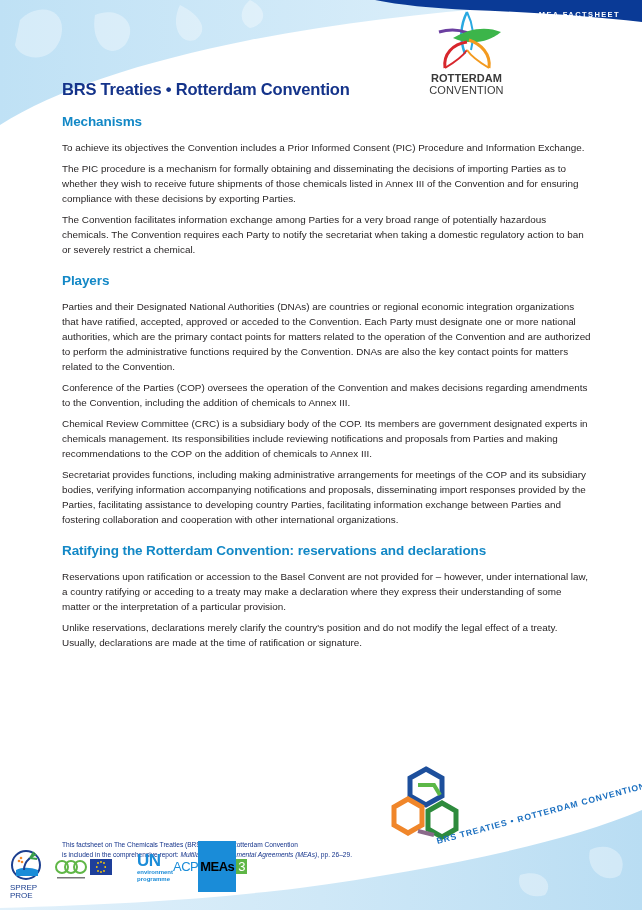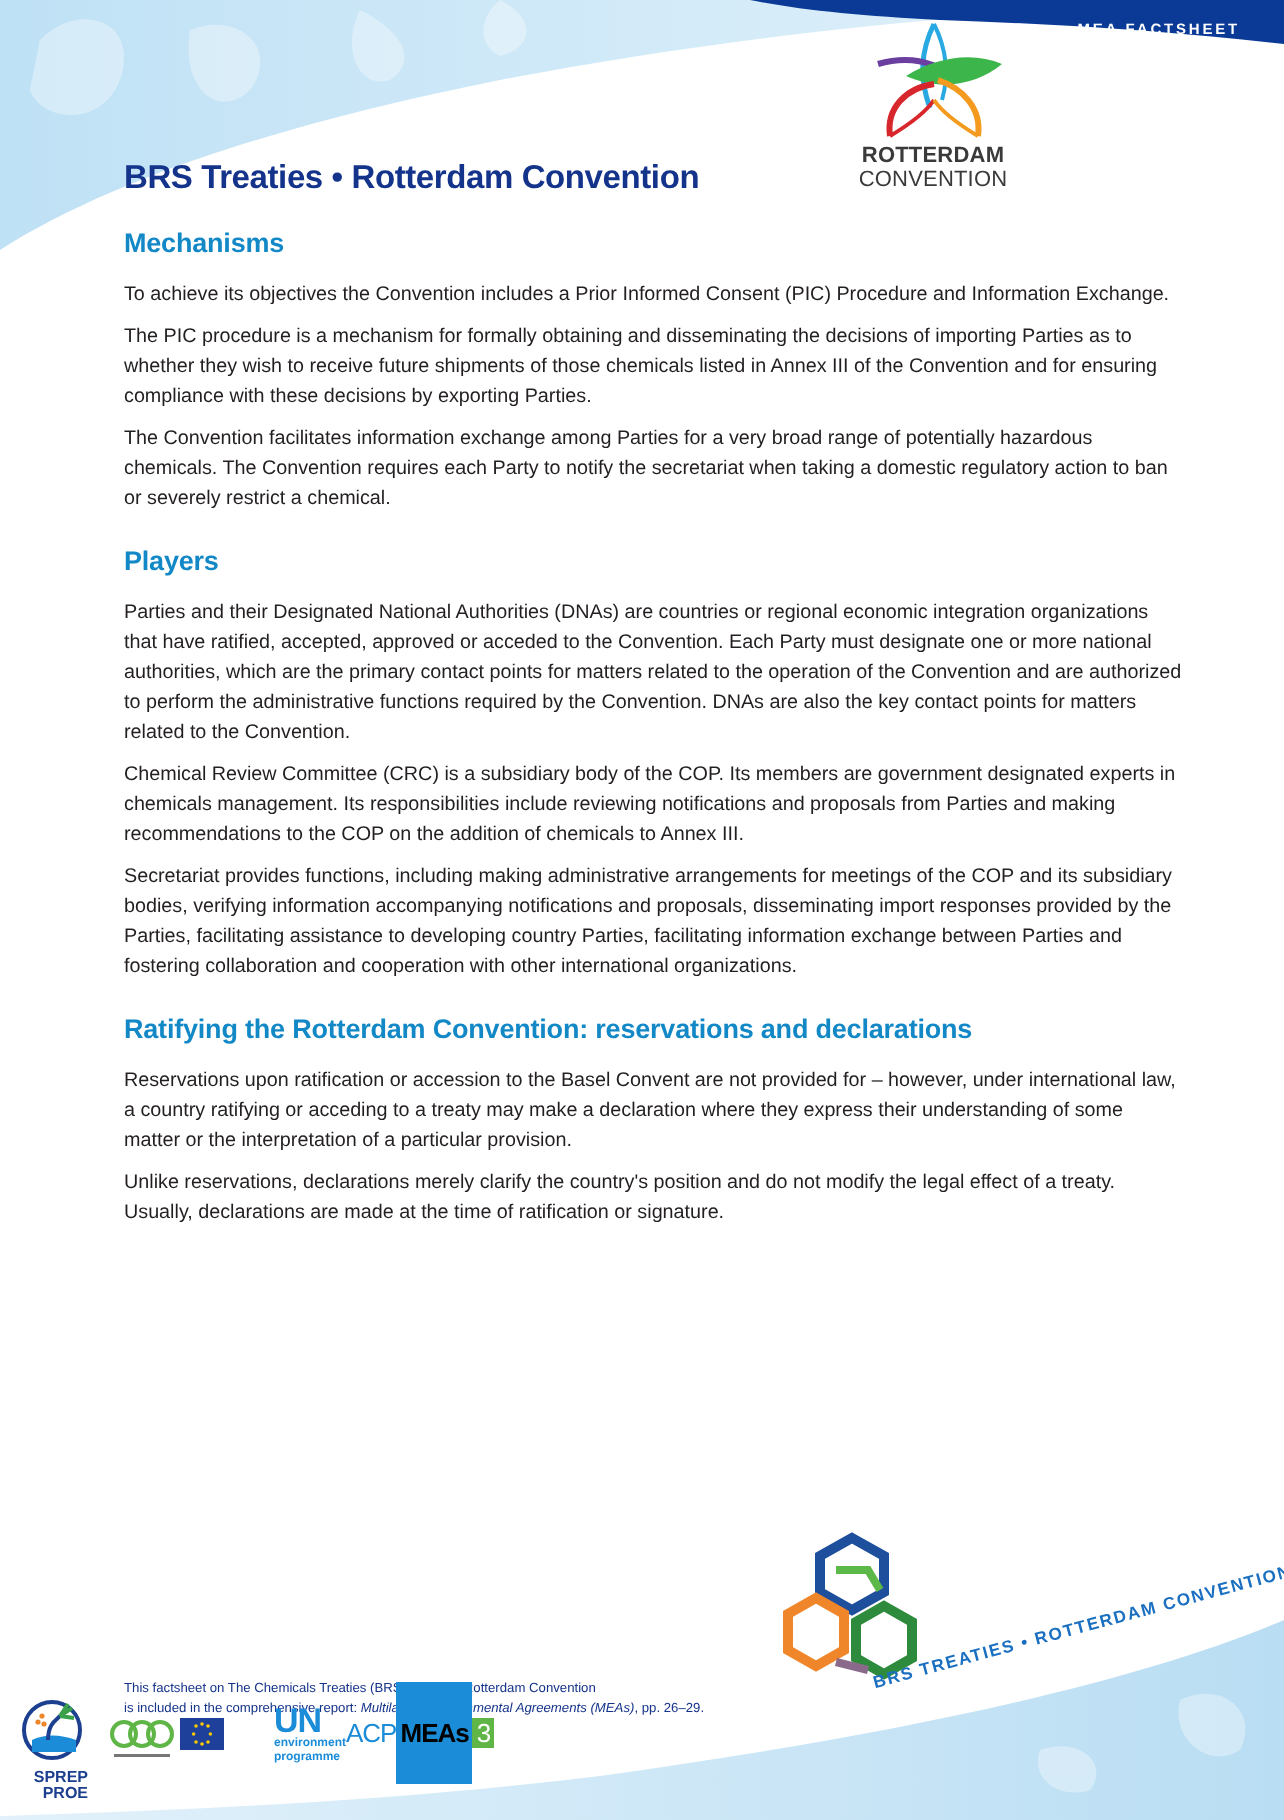--- a/index.html
+++ b/index.html
@@ -57,21 +57,21 @@
   }
   .footer-note {
     position: absolute; left: 62px; top: 840px; z-index: 3;
     font-size: 6.6px; line-height: 10px; color: #14338a;
   }
   .footer-note i { font-style: italic; }
   .partner-logos {
     position: absolute; left: 10px; top: 852px; z-index: 3; width: 250px; height: 56px;
   }
   .partner { position: absolute; }
-  .sprep-label { font-size: 8px; font-weight: bold; color: #1c3f8f; line-height: 8px; text-align: right; }
+  .sprep-label { font-size: 8px; font-weight: normal; color: #1c3f8f; line-height: 8px; text-align: left; }
   .un-label { font-size: 17px; font-weight: bold; color: #1a8cd8; letter-spacing: -0.5px; line-height: 17px; }
   .un-sub { font-size: 6px; font-weight: bold; color: #1a8cd8; line-height: 6.5px; }
   .acp-meas { font-size: 13px; color: #1a8cd8; letter-spacing: -0.5px; }
   .acp-meas .meas-box { background: #1a8cd8; color: #000000; padding: 18px 2px; font-weight: bold; }
   .acp-meas .meas-num { background: #5fb646; color: #ffffff; padding: 0 2px; }
   .eu-flag { width: 22px; height: 16px; background: #1e3f9a; position: relative; }
 </style>
 </head>
 <body>
 
@@ -115,20 +115,21 @@
   <div class="section">
     <h2 class="section-heading">Mechanisms</h2>
     <p class="body">To achieve its objectives the Convention includes a Prior Informed Consent (PIC) Procedure and Information Exchange.</p>
     <p class="body">The PIC procedure is a mechanism for formally obtaining and disseminating the decisions of importing Parties as to whether they wish to receive future shipments of those chemicals listed in Annex III of the Convention and for ensuring compliance with these decisions by exporting Parties.</p>
     <p class="body">The Convention facilitates information exchange among Parties for a very broad range of potentially hazardous chemicals. The Convention requires each Party to notify the secretariat when taking a domestic regulatory action to ban or severely restrict a chemical.</p>
   </div>
 
   <div class="section">
     <h2 class="section-heading">Players</h2>
     <p class="body">Parties and their Designated National Authorities (DNAs) are countries or regional economic integration organizations that have ratified, accepted, approved or acceded to the Convention. Each Party must designate one or more national authorities, which are the primary contact points for matters related to the operation of the Convention and are authorized to perform the administrative functions required by the Convention. DNAs are also the key contact points for matters related to the Convention.</p>
+    <p class="body">Conference of the Parties (COP) oversees the operation of the Convention and makes decisions regarding amendments to the Convention, including the addition of chemicals to Annex III.</p>
     <p class="body">Chemical Review Committee (CRC) is a subsidiary body of the COP. Its members are government designated experts in chemicals management. Its responsibilities include reviewing notifications and proposals from Parties and making recommendations to the COP on the addition of chemicals to Annex III.</p>
     <p class="body">Secretariat provides functions, including making administrative arrangements for meetings of the COP and its subsidiary bodies, verifying information accompanying notifications and proposals, disseminating import responses provided by the Parties, facilitating assistance to developing country Parties, facilitating information exchange between Parties and fostering collaboration and cooperation with other international organizations.</p>
   </div>
 
   <div class="section">
     <h2 class="section-heading">Ratifying the Rotterdam Convention: reservations and declarations</h2>
     <p class="body">Reservations upon ratification or accession to the Basel Convent are not provided for – however, under international law, a country ratifying or acceding to a treaty may make a declaration where they express their understanding of some matter or the interpretation of a particular provision.</p>
     <p class="body">Unlike reservations, declarations merely clarify the country's position and do not modify the legal effect of a treaty. Usually, declarations are made at the time of ratification or signature.</p>
   </div>
 </div>

